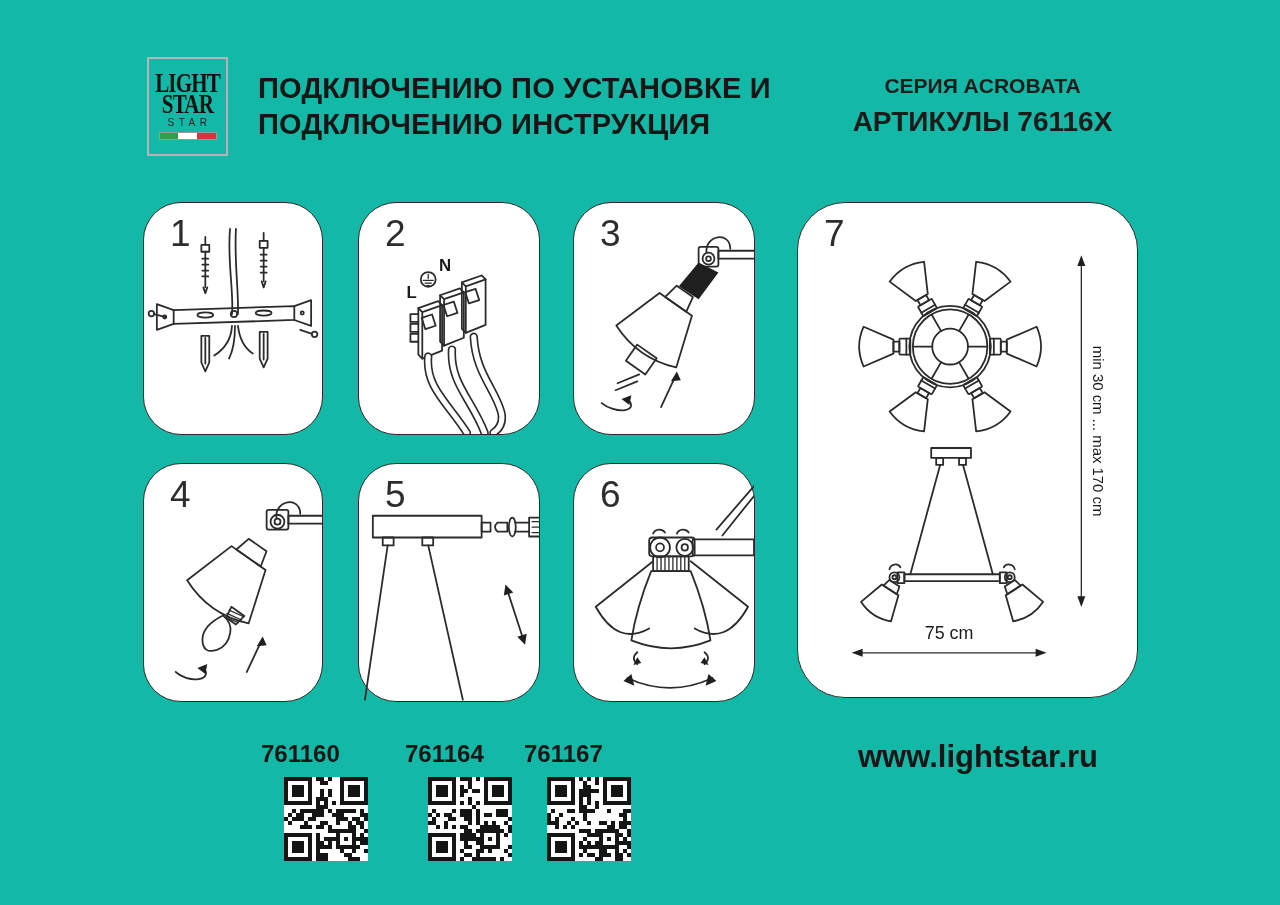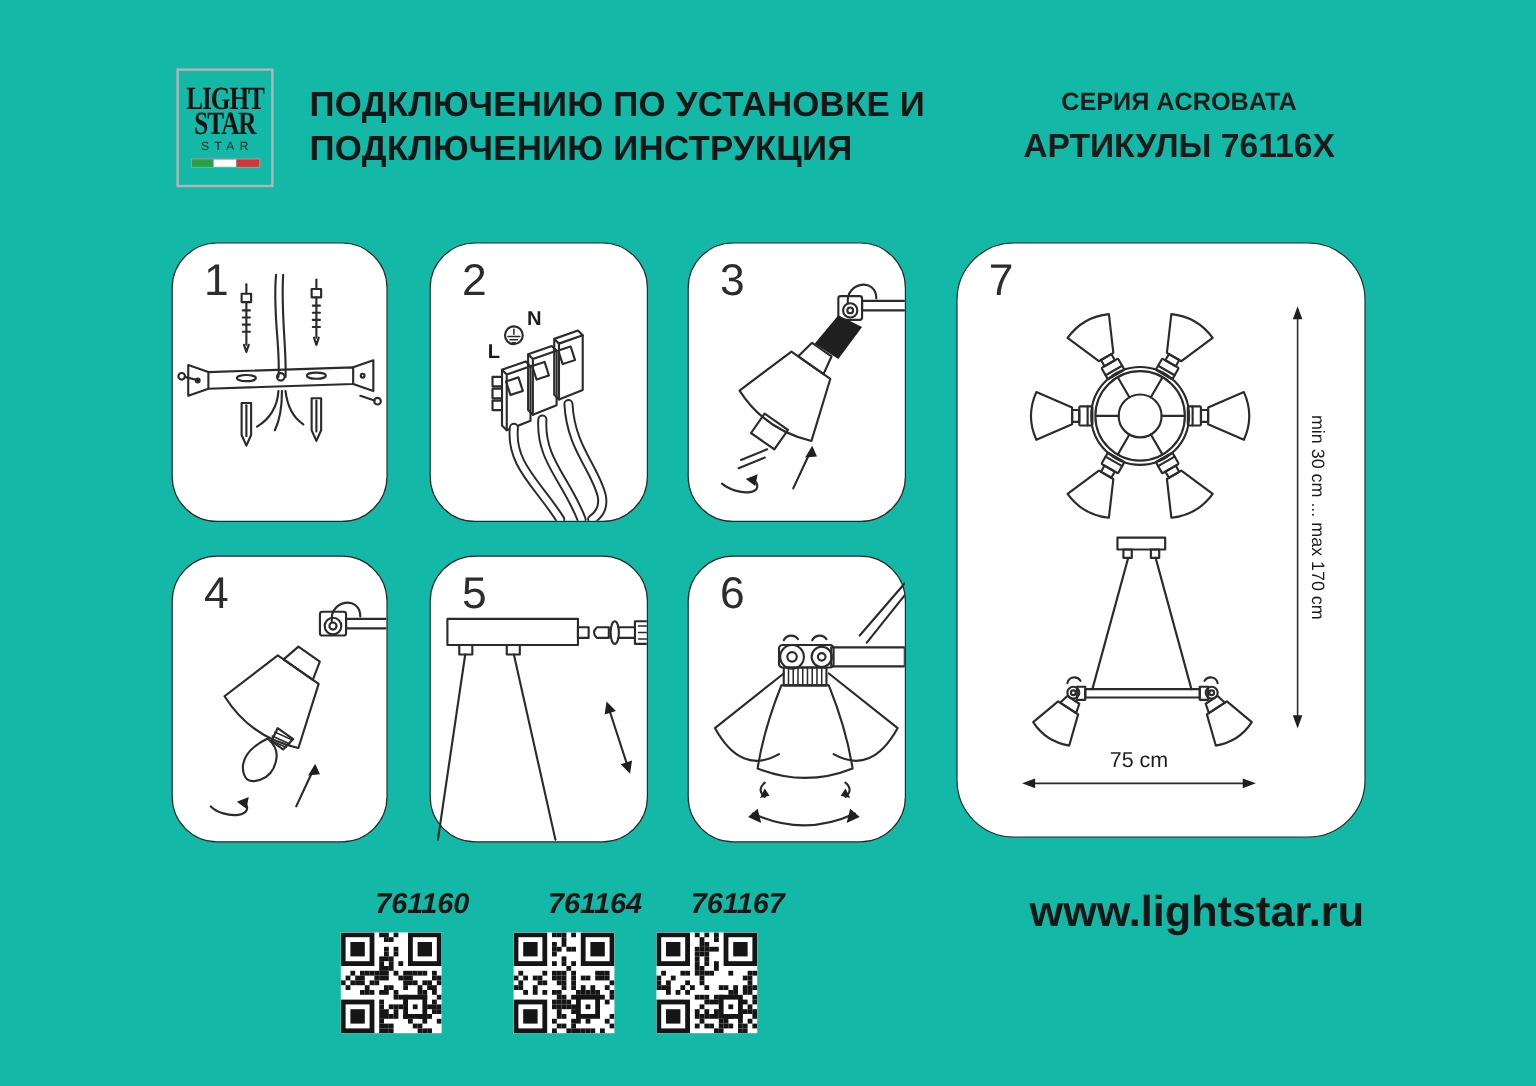--- a/index.html
+++ b/index.html
@@ -40,26 +40,26 @@
   .art { position:absolute; left:0; top:0; width:100%; height:100%; }
   .ink { stroke:#2b2b2b; fill:none; stroke-width:1.8; stroke-linecap:round; stroke-linejoin:round; }
   .thin { stroke-width:1.3; }
   .blk { fill:#1f1f1f; stroke:none; }
   .hd  { fill:#1f1f1f; stroke:none; }
   .t-out { stroke:#2b2b2b; stroke-width:8.5; fill:none; stroke-linecap:round; }
   .t-in  { stroke:#ffffff; stroke-width:5.2; fill:none; stroke-linecap:round; }
   svg text { font-family:"Liberation Sans", sans-serif; fill:#1c1c1c; stroke:none; }
 
   
-  .article-block { position:absolute; width:130px; text-align:right;font-style:italic; }
+  .article-block { position:absolute; width:130px; text-align:left; }
   .article-code { font-size:24px; font-weight:bold; color:#161616; }
   .qr { display:block; margin:9px auto 0 auto; background:#fff; }
   .website {
     position:absolute; left:858px; top:739px; width:250px; text-align:left;
-    font-size:36px; font-weight:bold; color:#161616;
+    font-size:31px; font-weight:bold; color:#161616;
   }
 </style>
 </head>
 <body>
 
 <div class="page">
 
   <div class="logo-box">
     <span class="logo-word">LIGHT</span>
     <span class="logo-word">STAR</span>

